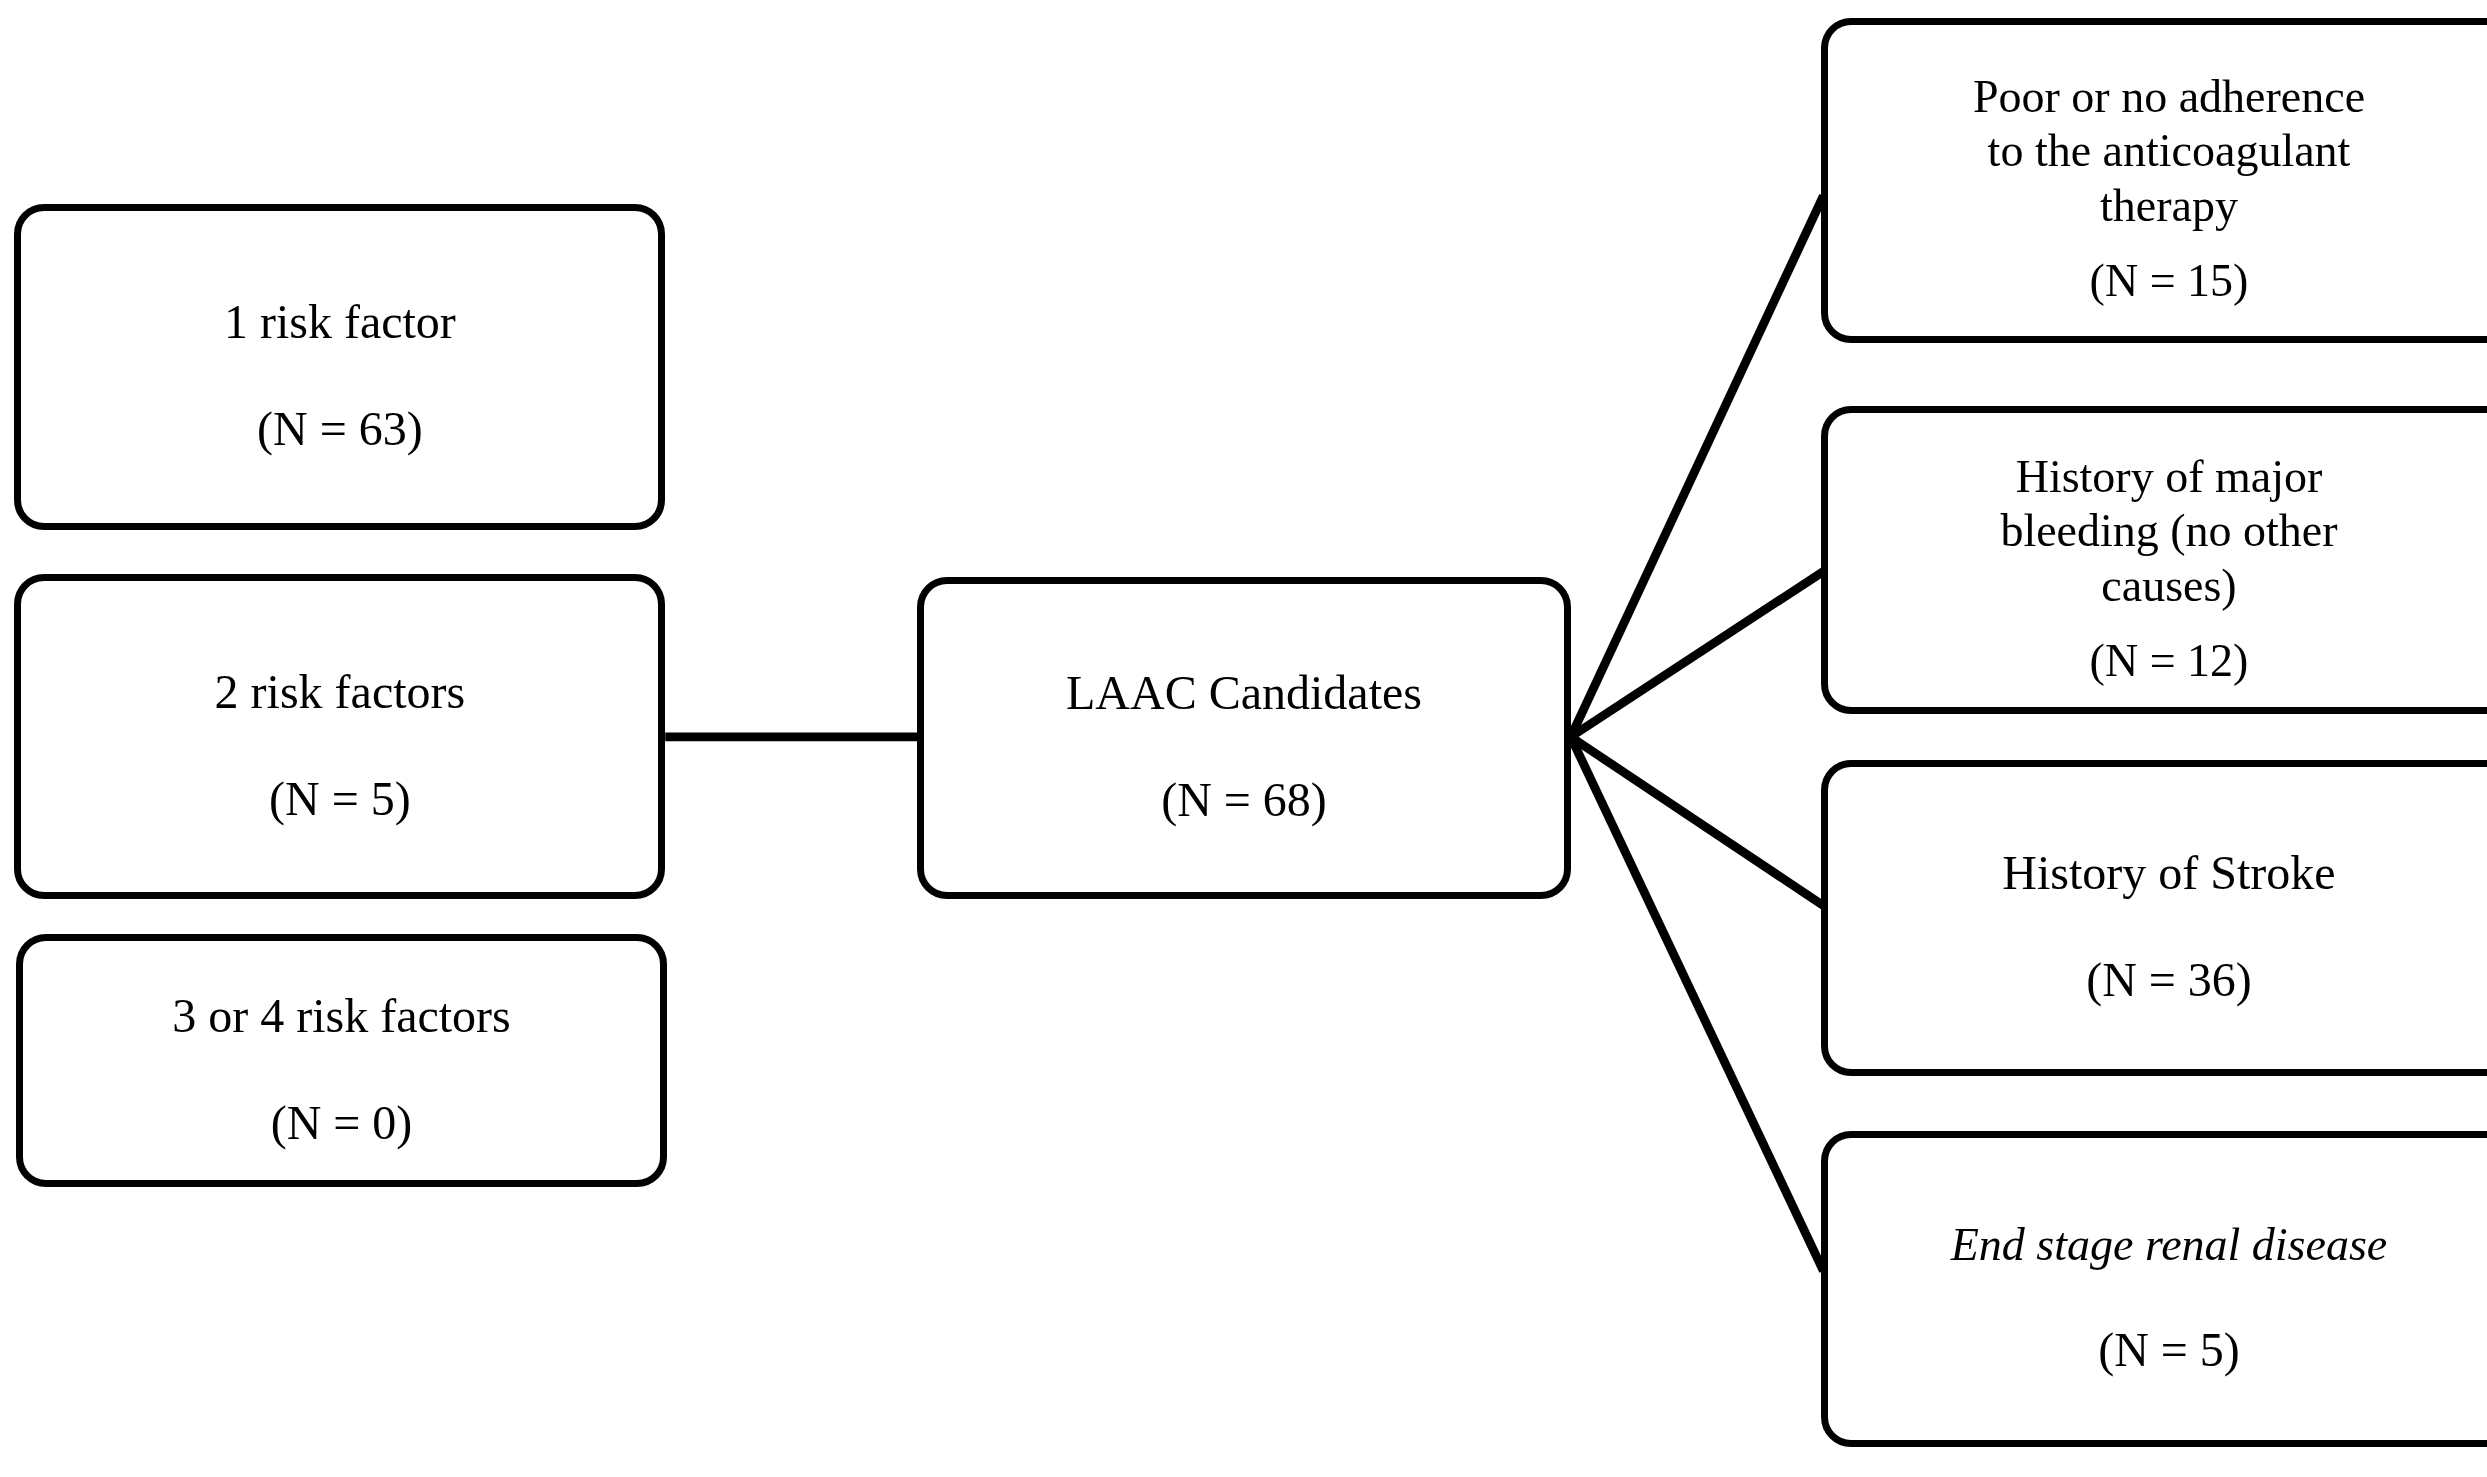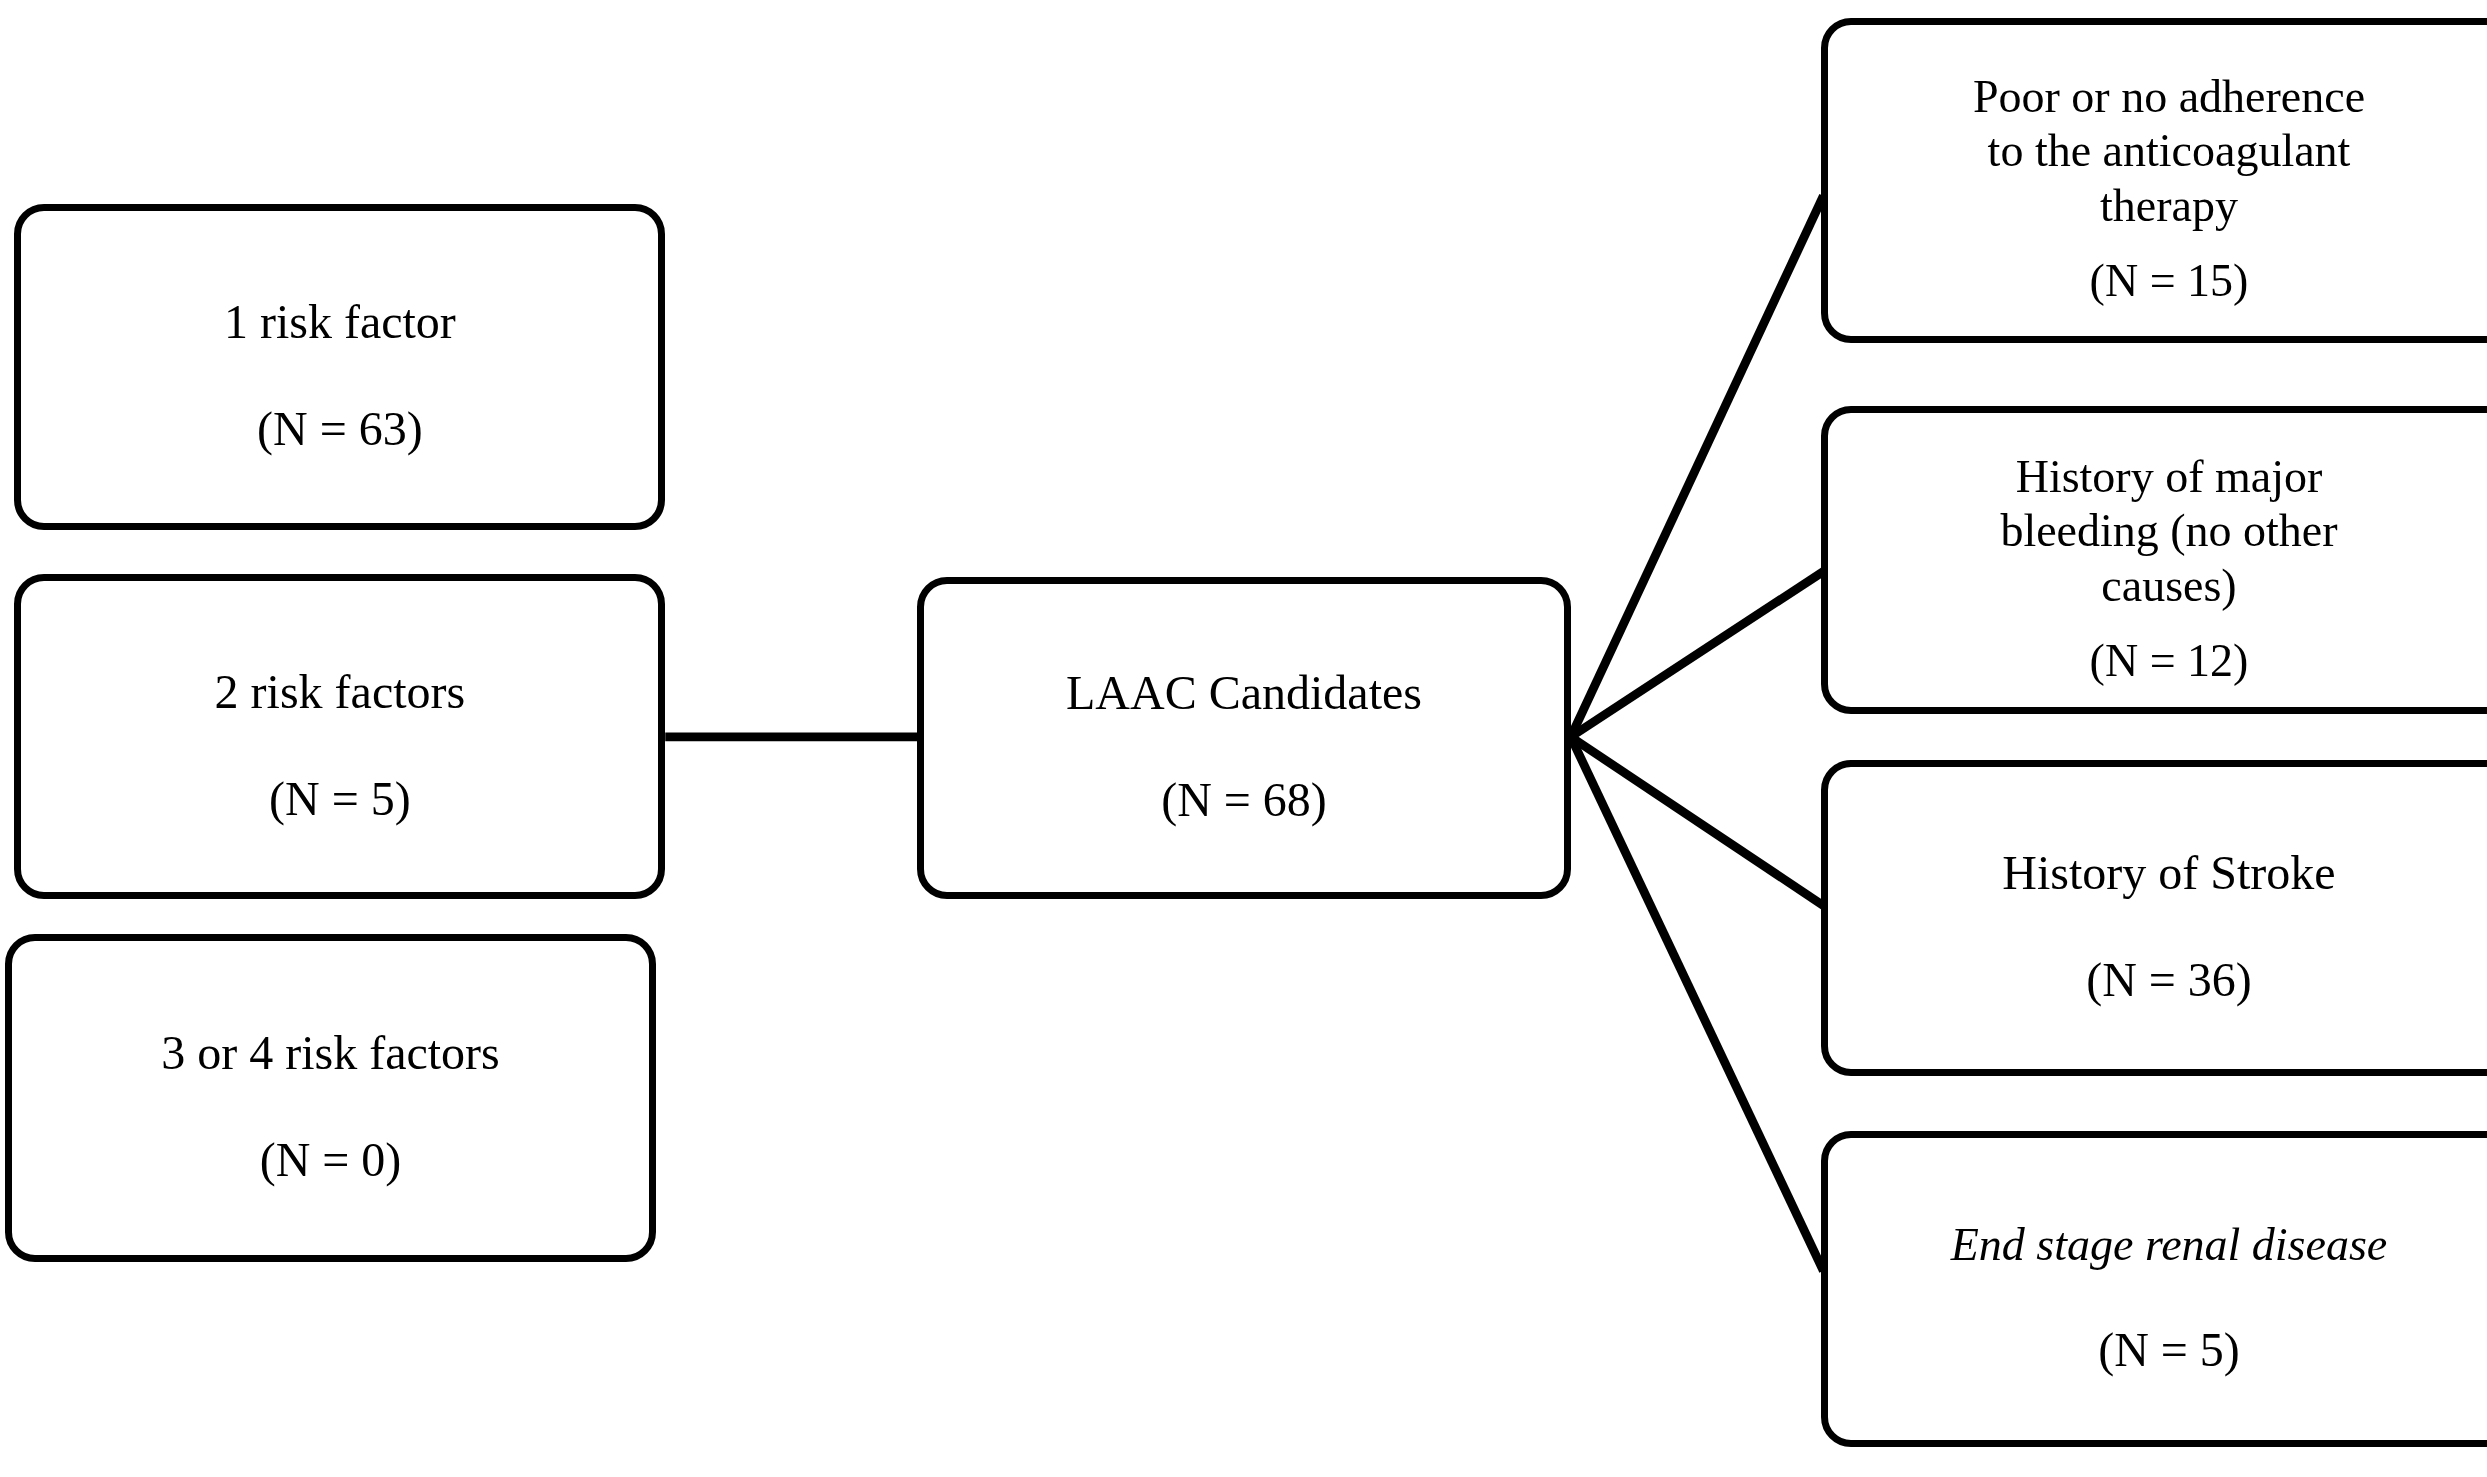--- a/index.html
+++ b/index.html
@@ -46,21 +46,21 @@
     margin-top: 18px;
   }
   .node .count {
     font-size: 48px;
     line-height: 1.18;
     margin-top: 50px;
   }
   
   #node-risk-1 { left: 14.4px;  top: 204px;  width: 651px; height: 326px; text-align: right; }
   #node-risk-2 { left: 14.4px;  top: 574px;  width: 651px; height: 325px; align-items: center; }
-  #node-risk-3 { left: 5px;  top: 934px; width: 651px; height: 328px; font-family: Liberation Serif, serif; }
+  #node-risk-3 { left: 16px;  top: 934px; width: 651px; height: 253px; font-family: Liberation Serif, serif; }
   
   #node-laac   { left: 917px; top: 577px; width: 654px; height: 322px; }
   
   #node-reason-1 { left: 1821px; top: 17.6px;   width: 696px; height: 325px; }
   #node-reason-2 { left: 1821px; top: 406px;  width: 696px; height: 308px; }
   #node-reason-3 { left: 1821px; top: 760px;  width: 696px; height: 316px; }
   #node-reason-4 { left: 1821px; top: 1131px; width: 696px; height: 316px; }
 
   #node-reason-1 .title,
   #node-reason-2 .title { font-size: 46px; }

